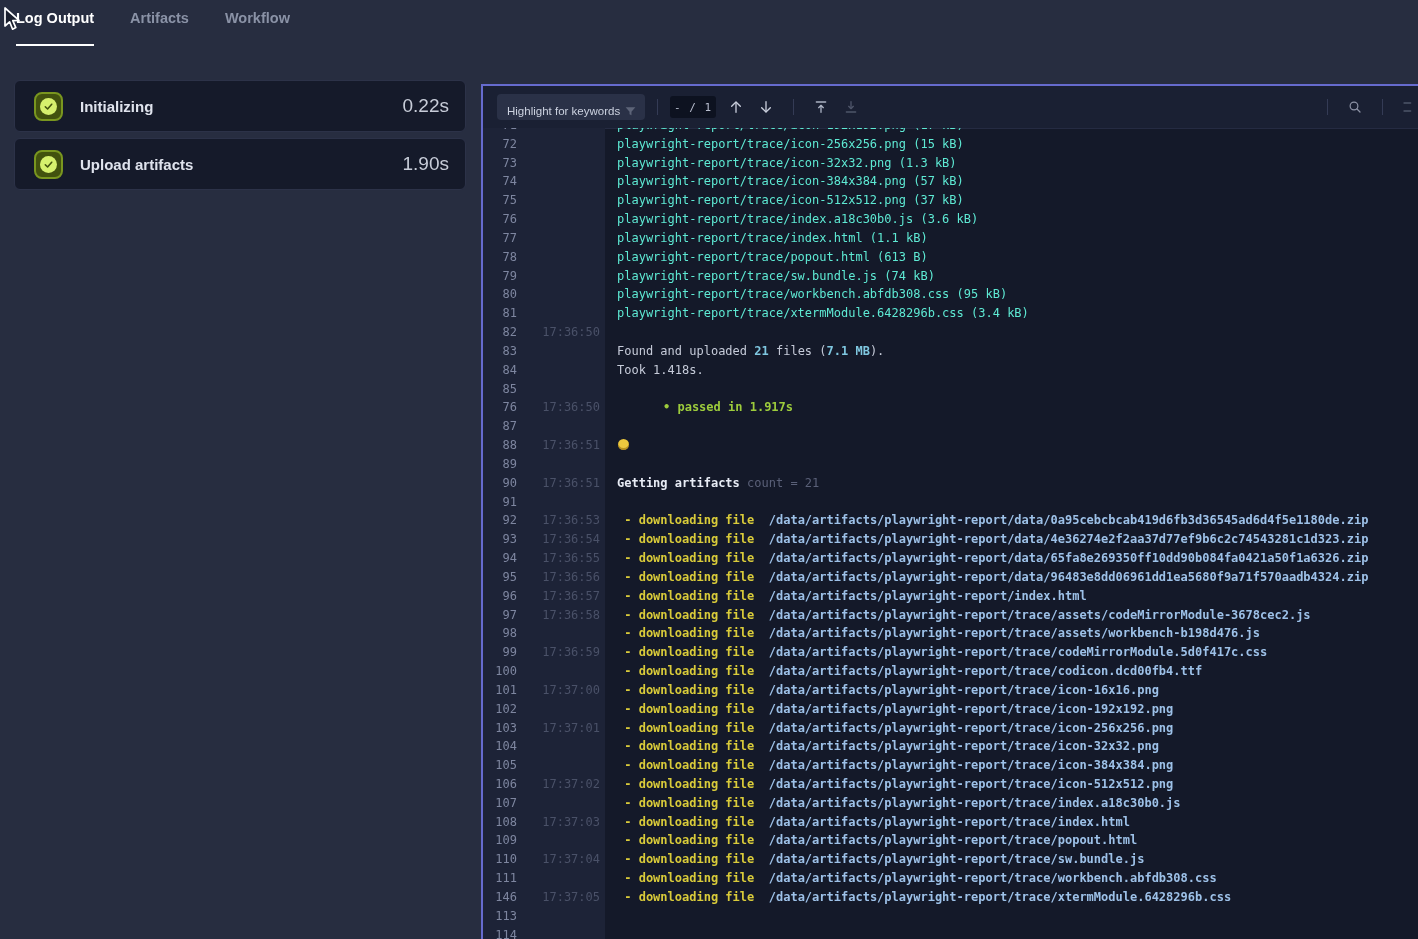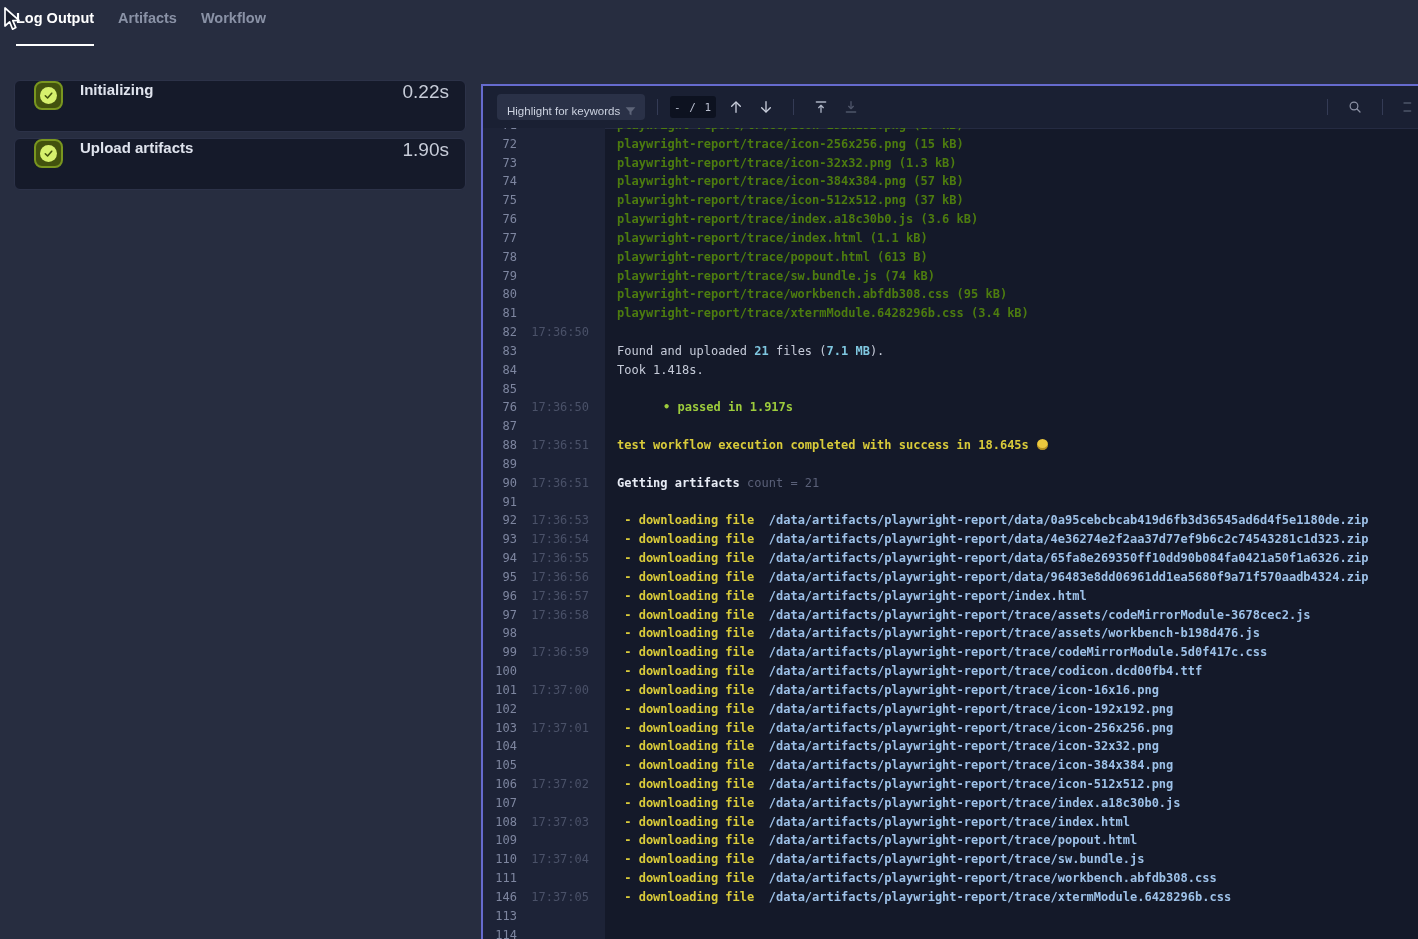--- a/index.html
+++ b/index.html
@@ -2,29 +2,29 @@
 <html><head>
 <meta charset="utf-8">
 <style>
   html,body { margin:0; padding:0; }
   body {
     width:1418px; height:939px; overflow:hidden; position:relative;
     background:#272d40; font-family:"Liberation Sans", sans-serif;
     -webkit-font-smoothing:antialiased;
   }
   
-  .tabbar { position:absolute; top:0; left:0; right:0; height:46px; display:flex; padding-left:16px; gap:24px; align-items:flex-start; }
+  .tabbar { position:absolute; top:0; left:0; right:0; height:46px; display:flex; padding-left:16px; gap:36px; align-items:flex-start; }
   .tab { padding-top:10px; height:26px; font-size:14.5px; font-weight:700; color:#8a92a6; cursor:pointer; border-bottom:2.5px solid transparent; padding-bottom:8px; }
   .tab.active { color:#ffffff; border-bottom-color:#ffffff; }
   
   .cursor { position:absolute; left:2px; top:6px; z-index:50; pointer-events:none; }
   
   .steps { position:absolute; left:14px; top:80px; width:452px; display:flex; flex-direction:column; gap:6px; }
   .card { height:52px; box-sizing:border-box; background:#151a2a; border:1px solid #2c3248; border-radius:6px;
-          display:flex; padding:0 16px 0 19px; cursor:pointer; }
+          display:flex; align-items:center; padding:0 16px 0 19px; cursor:pointer; }
   .badge { width:29px; height:29px; box-sizing:border-box; border-radius:8px; background:#42520e; border:2px solid #79961f;
            display:flex; align-items:center; justify-content:center; flex:none; }
   .badge .disc { width:17px; height:17px; border-radius:50%; background:#d6f06d; display:flex; align-items:center; justify-content:center; }
   .card-title { margin-left:17px; color:#dfe3ed; font-size:15px; font-weight:600; }
   .card-time { margin-left:auto; color:#c7ccd8; font-size:19px; }
   
   .log-panel { position:absolute; left:481px; top:84px; right:-4px; bottom:-4px;
                border:2px solid #666bce; background:#141929; }
   .toolbar { height:42px; display:flex; align-items:center; padding:0 14px; background:#1a2033; border-bottom:1px solid #252b42; }
   .hl-input { width:148px; height:26px; box-sizing:border-box; background:#2a3147; border-radius:4px;
@@ -35,24 +35,24 @@
              display:flex; align-items:center; justify-content:center; letter-spacing:1px; font-family:"DejaVu Sans Mono", monospace; }
   .tb-btn { background:none; border:none; padding:2px; margin:0 5px; cursor:pointer; display:flex; align-items:center; }
   .right-group { margin-left:auto; display:flex; align-items:center; }
   
   .log-area { position:absolute; top:42px; left:0; right:0; bottom:0; overflow:hidden;
               font-family:"DejaVu Sans Mono", monospace; font-size:12px; }
   .gutter-bg { position:absolute; left:0; top:0; bottom:0; width:122px; background:#1d2337; }
   .rows { position:relative; margin-top:-12px; }
   .row { display:flex; height:18.84px; line-height:18.84px; white-space:pre; }
   .ln { width:34px; flex:none; text-align:right; color:#7e86a0; }
-  .ts { width:88px; flex:none; box-sizing:border-box; text-align:right; padding-right:16px; color:#4a5168; }
+  .ts { width:88px; flex:none; box-sizing:border-box; text-align:right; padding-right:5px; color:#4a5168; }
   .lc { padding-left:12px; flex:1; white-space:pre; }
   
-  .seg-dim   { color:#4d7c0f;font-weight:bold; }
+  .seg-dim   { color:#5eead4; }
   .seg-white { color:#c6cbd9; }
   .seg-cyan  { color:#7fc7e0; font-weight:bold; }
   .seg-green { color:#9dcc3c; font-weight:bold;margin-left:46px; }
   .seg-yellow{ color:#d9cb3a; font-weight:bold; }
   .seg-path  { color:#9dc1e8; font-weight:bold; }
   .seg-muted { color:#5a6078; }
   .seg-wbold { color:#e8ecf5; font-weight:bold; }
   .seg-medal { display:inline-block; width:11px; height:11px; border-radius:50%; background:#edc93e;
                box-shadow: inset 0 -2px 0 rgba(120,80,0,.45); vertical-align:-1px; margin-left:1px;
                font-size:0; line-height:0; overflow:hidden; }
@@ -178,21 +178,21 @@
         <div class="row"><span class="ln">78</span><span class="ts"></span><span class="lc"><span class="seg-dim">playwright-report/trace/popout.html (613 B)</span></span></div>
         <div class="row"><span class="ln">79</span><span class="ts"></span><span class="lc"><span class="seg-dim">playwright-report/trace/sw.bundle.js (74 kB)</span></span></div>
         <div class="row"><span class="ln">80</span><span class="ts"></span><span class="lc"><span class="seg-dim">playwright-report/trace/workbench.abfdb308.css (95 kB)</span></span></div>
         <div class="row"><span class="ln">81</span><span class="ts"></span><span class="lc"><span class="seg-dim">playwright-report/trace/xtermModule.6428296b.css (3.4 kB)</span></span></div>
         <div class="row"><span class="ln">82</span><span class="ts">17:36:50</span><span class="lc"></span></div>
         <div class="row"><span class="ln">83</span><span class="ts"></span><span class="lc"><span class="seg-white">Found and uploaded </span><span class="seg-cyan">21</span><span class="seg-white"> files (</span><span class="seg-cyan">7.1 MB</span><span class="seg-white">).</span></span></div>
         <div class="row"><span class="ln">84</span><span class="ts"></span><span class="lc"><span class="seg-white">Took 1.418s.</span></span></div>
         <div class="row"><span class="ln">85</span><span class="ts"></span><span class="lc"></span></div>
         <div class="row"><span class="ln">76</span><span class="ts">17:36:50</span><span class="lc"><span class="seg-green">• passed in 1.917s</span></span></div>
         <div class="row"><span class="ln">87</span><span class="ts"></span><span class="lc"></span></div>
-        <div class="row"><span class="ln">88</span><span class="ts">17:36:51</span><span class="lc"><span class="seg-yellow">test workflow execution completed with success in 18.645s </span><span class="seg-medal">🏅</span></span></div>
+        <div class="row"><span class="ln">88</span><span class="ts">17:36:51</span><span class="lc"><span class="seg-medal">🏅</span></span></div>
         <div class="row"><span class="ln">89</span><span class="ts"></span><span class="lc"></span></div>
         <div class="row"><span class="ln">90</span><span class="ts">17:36:51</span><span class="lc"><span class="seg-wbold">Getting artifacts</span><span class="seg-muted"> count = 21</span></span></div>
         <div class="row"><span class="ln">91</span><span class="ts"></span><span class="lc"></span></div>
         <div class="row"><span class="ln">92</span><span class="ts">17:36:53</span><span class="lc"><span class="seg-yellow"> - downloading file</span><span class="seg-path">  /data/artifacts/playwright-report/data/0a95cebcbcab419d6fb3d36545ad6d4f5e1180de.zip</span></span></div>
         <div class="row"><span class="ln">93</span><span class="ts">17:36:54</span><span class="lc"><span class="seg-yellow"> - downloading file</span><span class="seg-path">  /data/artifacts/playwright-report/data/4e36274e2f2aa37d77ef9b6c2c74543281c1d323.zip</span></span></div>
         <div class="row"><span class="ln">94</span><span class="ts">17:36:55</span><span class="lc"><span class="seg-yellow"> - downloading file</span><span class="seg-path">  /data/artifacts/playwright-report/data/65fa8e269350ff10dd90b084fa0421a50f1a6326.zip</span></span></div>
         <div class="row"><span class="ln">95</span><span class="ts">17:36:56</span><span class="lc"><span class="seg-yellow"> - downloading file</span><span class="seg-path">  /data/artifacts/playwright-report/data/96483e8dd06961dd1ea5680f9a71f570aadb4324.zip</span></span></div>
         <div class="row"><span class="ln">96</span><span class="ts">17:36:57</span><span class="lc"><span class="seg-yellow"> - downloading file</span><span class="seg-path">  /data/artifacts/playwright-report/index.html</span></span></div>
         <div class="row"><span class="ln">97</span><span class="ts">17:36:58</span><span class="lc"><span class="seg-yellow"> - downloading file</span><span class="seg-path">  /data/artifacts/playwright-report/trace/assets/codeMirrorModule-3678cec2.js</span></span></div>
         <div class="row"><span class="ln">98</span><span class="ts"></span><span class="lc"><span class="seg-yellow"> - downloading file</span><span class="seg-path">  /data/artifacts/playwright-report/trace/assets/workbench-b198d476.js</span></span></div>

